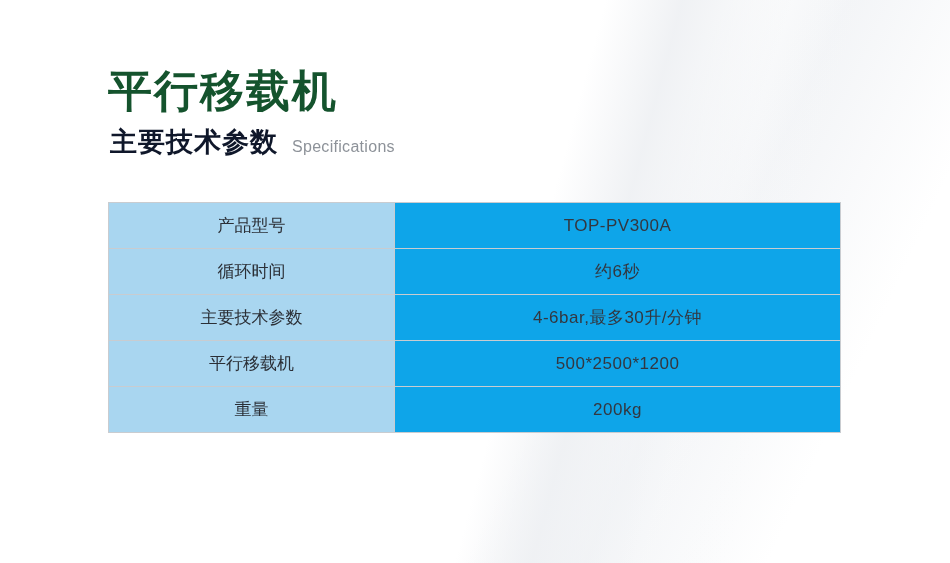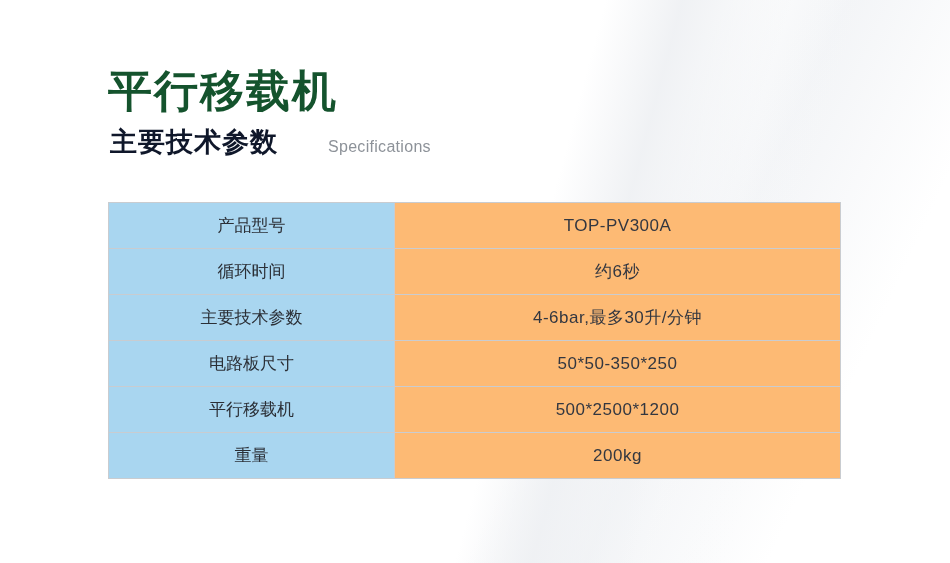--- a/index.html
+++ b/index.html
@@ -49,21 +49,20 @@
     font-size: 27px;
     font-weight: bold;
     color: #0f172a;
     letter-spacing: 1px;
   }
   .subtitle-en {
     font-size: 16px;
     color: #8d9299;
     padding-bottom: 4px;
     letter-spacing: 0.3px;
-    margin-left: 36px;
   }
   .spec-table {
     position: absolute;
     left: 108px;
     top: 202px;
     width: 733px;
     border-collapse: collapse;
     table-layout: fixed;
   }
   .spec-table tr {
@@ -76,21 +75,21 @@
     color: #333740;
     vertical-align: middle;
   }
   .spec-table td.key {
     width: 283px;
     background: #a9d6f0;
     color: #2b2f36;
     margin-left: 38px;
   }
   .spec-table td.val {
-    background: #fdba74;
+    background: #0ea5e9;
     letter-spacing: 0.5px;
   }
 </style>
 </head>
 <body>
 
 <div class="bg-wash"></div>
 
 <div class="page">
 
@@ -109,24 +108,20 @@
       </tr>
       <tr>
         <td class="key">循环时间</td>
         <td class="val">约6秒</td>
       </tr>
       <tr>
         <td class="key">主要技术参数</td>
         <td class="val">4-6bar,最多30升/分钟</td>
       </tr>
       <tr>
-        <td class="key">电路板尺寸</td>
-        <td class="val">50*50-350*250</td>
-      </tr>
-      <tr>
         <td class="key">平行移载机</td>
         <td class="val">500*2500*1200</td>
       </tr>
       <tr>
         <td class="key">重量</td>
         <td class="val">200kg</td>
       </tr>
     </tbody>
   </table>
 

